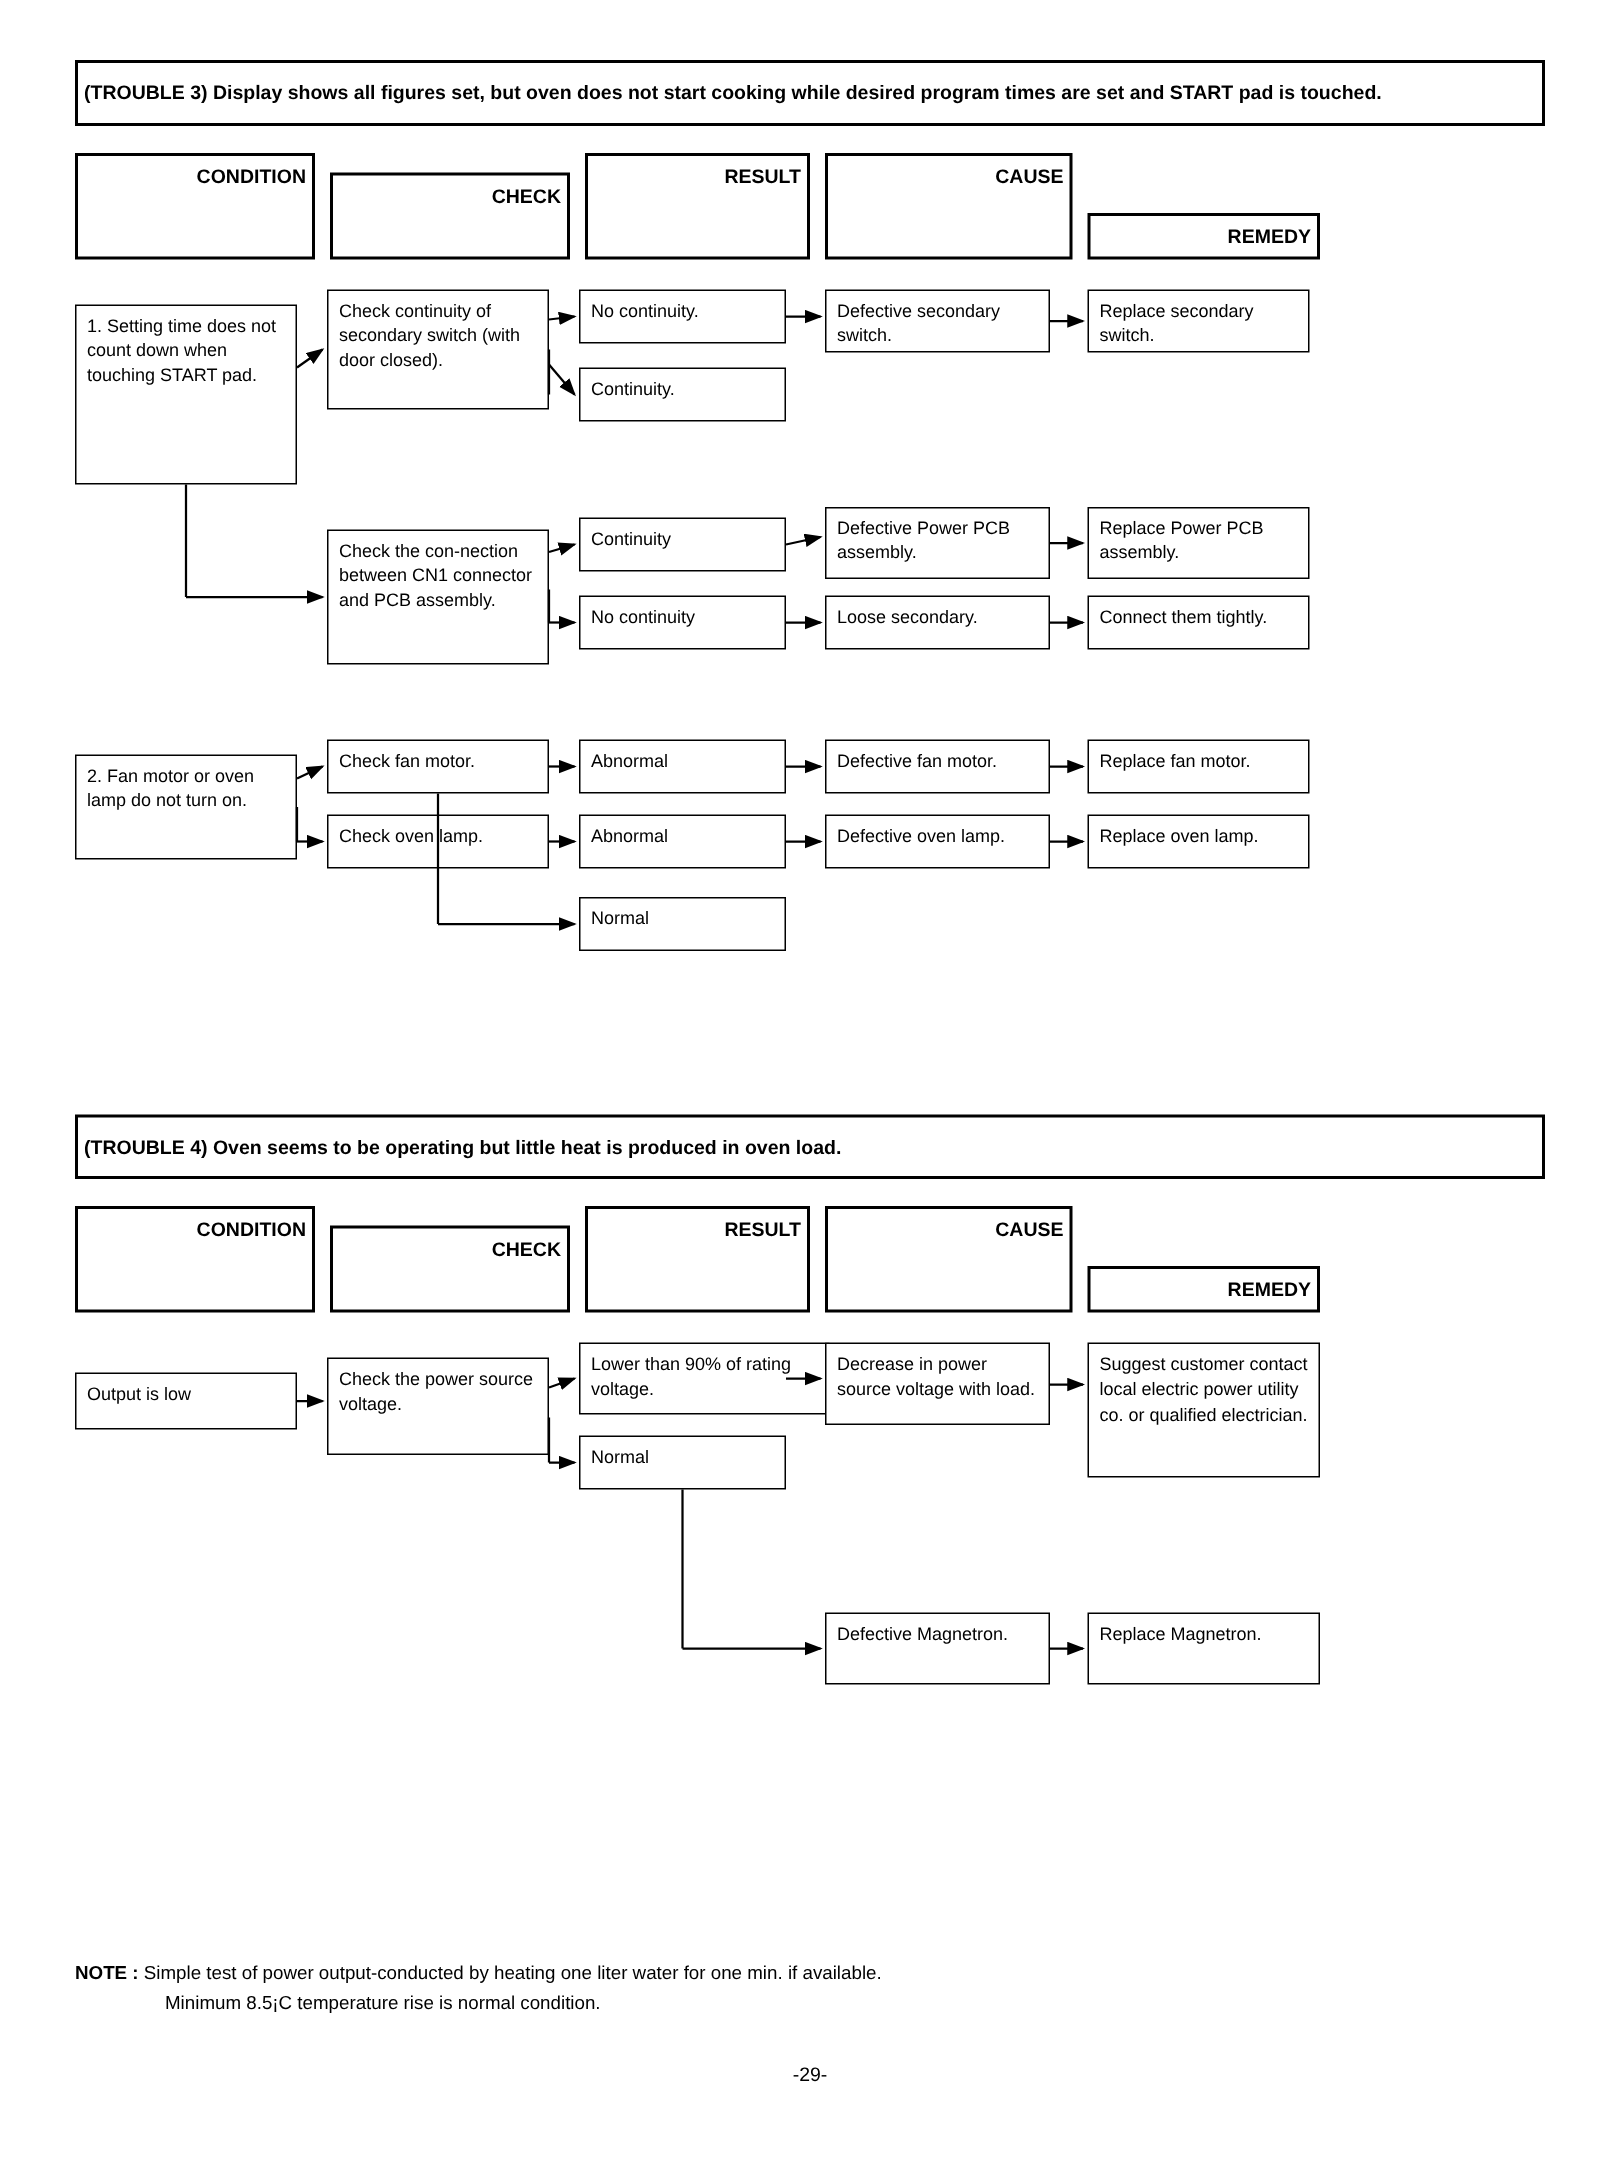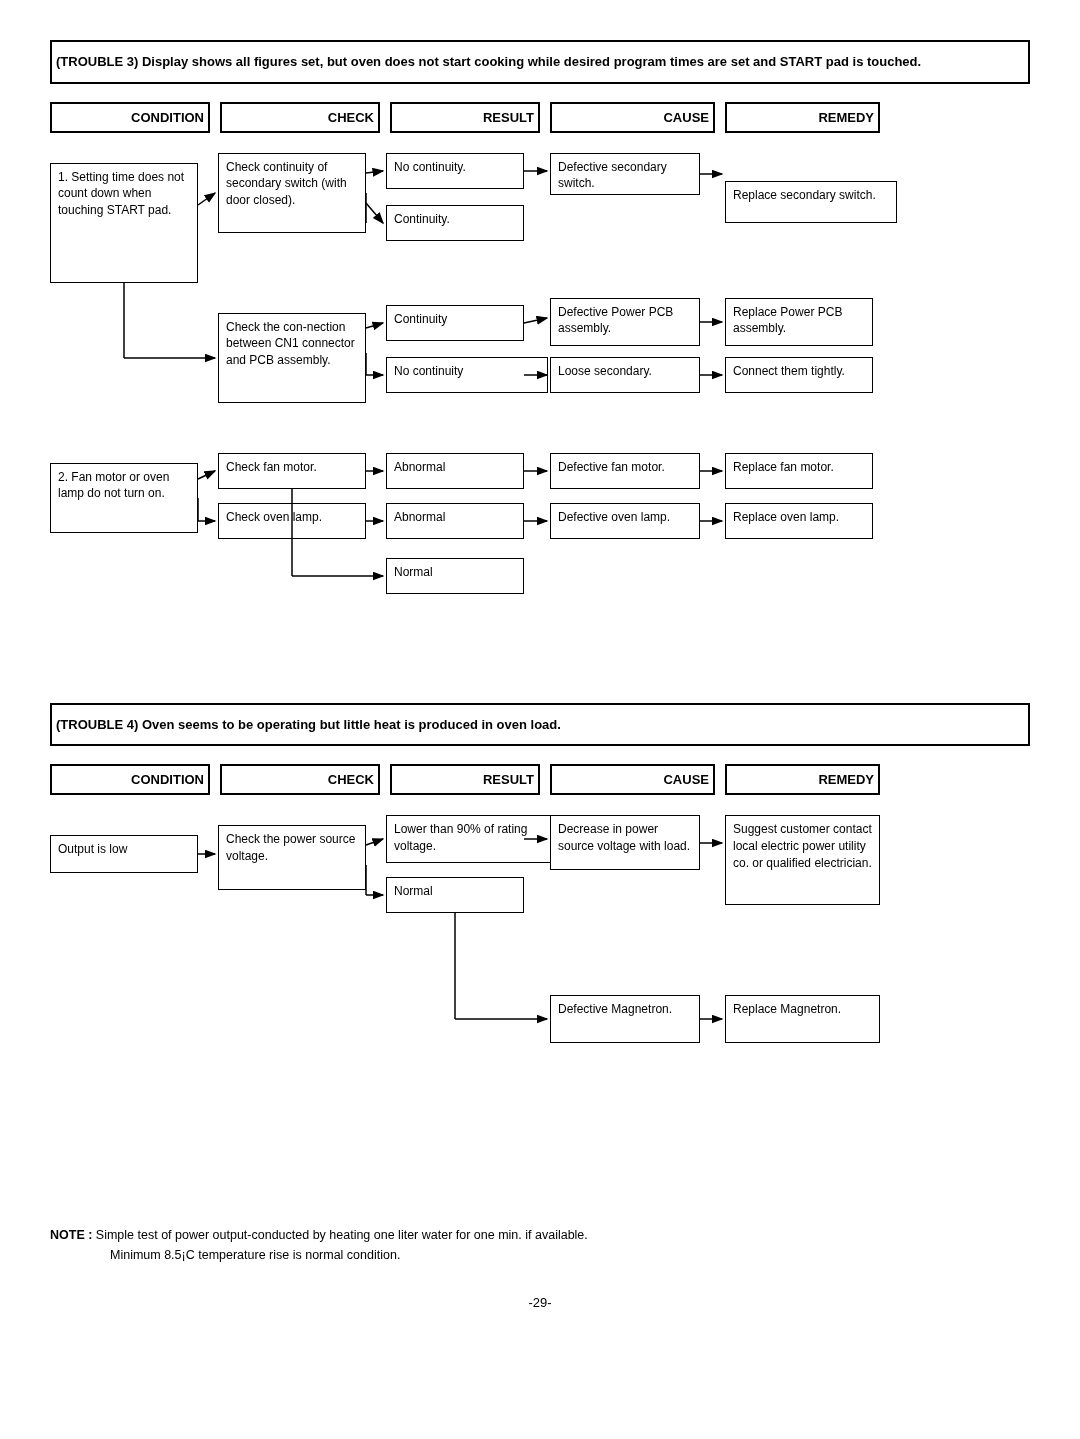--- a/index.html
+++ b/index.html
@@ -28,24 +28,24 @@
       margin-bottom: 10px;
     }
     .header-cell {
       border: 2px solid #000;
       font-weight: bold;
       text-align: right;
       padding: 6px 4px;
       font-size: 13px;
     }
     .col-condition { width: 160px; margin-right: 10px; }
-    .col-check     { width: 160px; margin-right: 10px; }
+    .col-check     { width: 160px; margin-right: 10px; margin-top: 13px; }
     .col-result    { width: 150px; margin-right: 10px; }
     .col-cause     { width: 165px; margin-right: 10px; }
-    .col-remedy    { width: 155px; }
+    .col-remedy    { width: 155px; margin-top: 40px; }
 
     
     .diagram {
       position: relative;
       margin-bottom: 30px;
     }
 
     
     .box {
       border: 1.5px solid #000;
@@ -108,27 +108,27 @@
     <div class="box" style="left:0; top:20px; width:148px; height:120px;">1. Setting time does not count down when touching START pad.</div>
 
     <div class="box" style="left:168px; top:10px; width:148px; height:80px;">Check continuity of secondary switch (with door closed).</div>
 
     <div class="box" style="left:336px; top:10px; width:138px; height:36px;">No continuity.</div>
 
     <div class="box" style="left:336px; top:62px; width:138px; height:36px;">Continuity.</div>
 
     <div class="box" style="left:500px; top:10px; width:150px; height:42px;">Defective secondary switch.</div>
 
-    <div class="box" style="left:675px; top:10px; width:172px; height:42px;margin-top:28px;">Replace secondary switch.</div>
+    <div class="box" style="left:675px; top:10px; width:148px; height:42px;">Replace secondary switch.</div>
 
     <div class="box" style="left:168px; top:170px; width:148px; height:90px;">Check the con-nection between CN1 connector and PCB assembly.</div>
 
     <div class="box" style="left:336px; top:162px; width:138px; height:36px;">Continuity</div>
 
-    <div class="box" style="left:336px; top:214px; width:162px; height:36px;">No continuity</div>
+    <div class="box" style="left:336px; top:214px; width:138px; height:36px;">No continuity</div>
 
     <div class="box" style="left:500px; top:155px; width:150px; height:48px;">Defective Power PCB assembly.</div>
 
     <div class="box" style="left:500px; top:214px; width:150px; height:36px;">Loose  secondary.</div>
 
     <div class="box" style="left:675px; top:155px; width:148px; height:48px;">Replace Power PCB assembly.</div>
 
     <div class="box" style="left:675px; top:214px; width:148px; height:36px;">Connect them tightly.</div>
 
     <div class="box" style="left:0; top:320px; width:148px; height:70px;">2. Fan motor or oven lamp do not turn on.</div>

